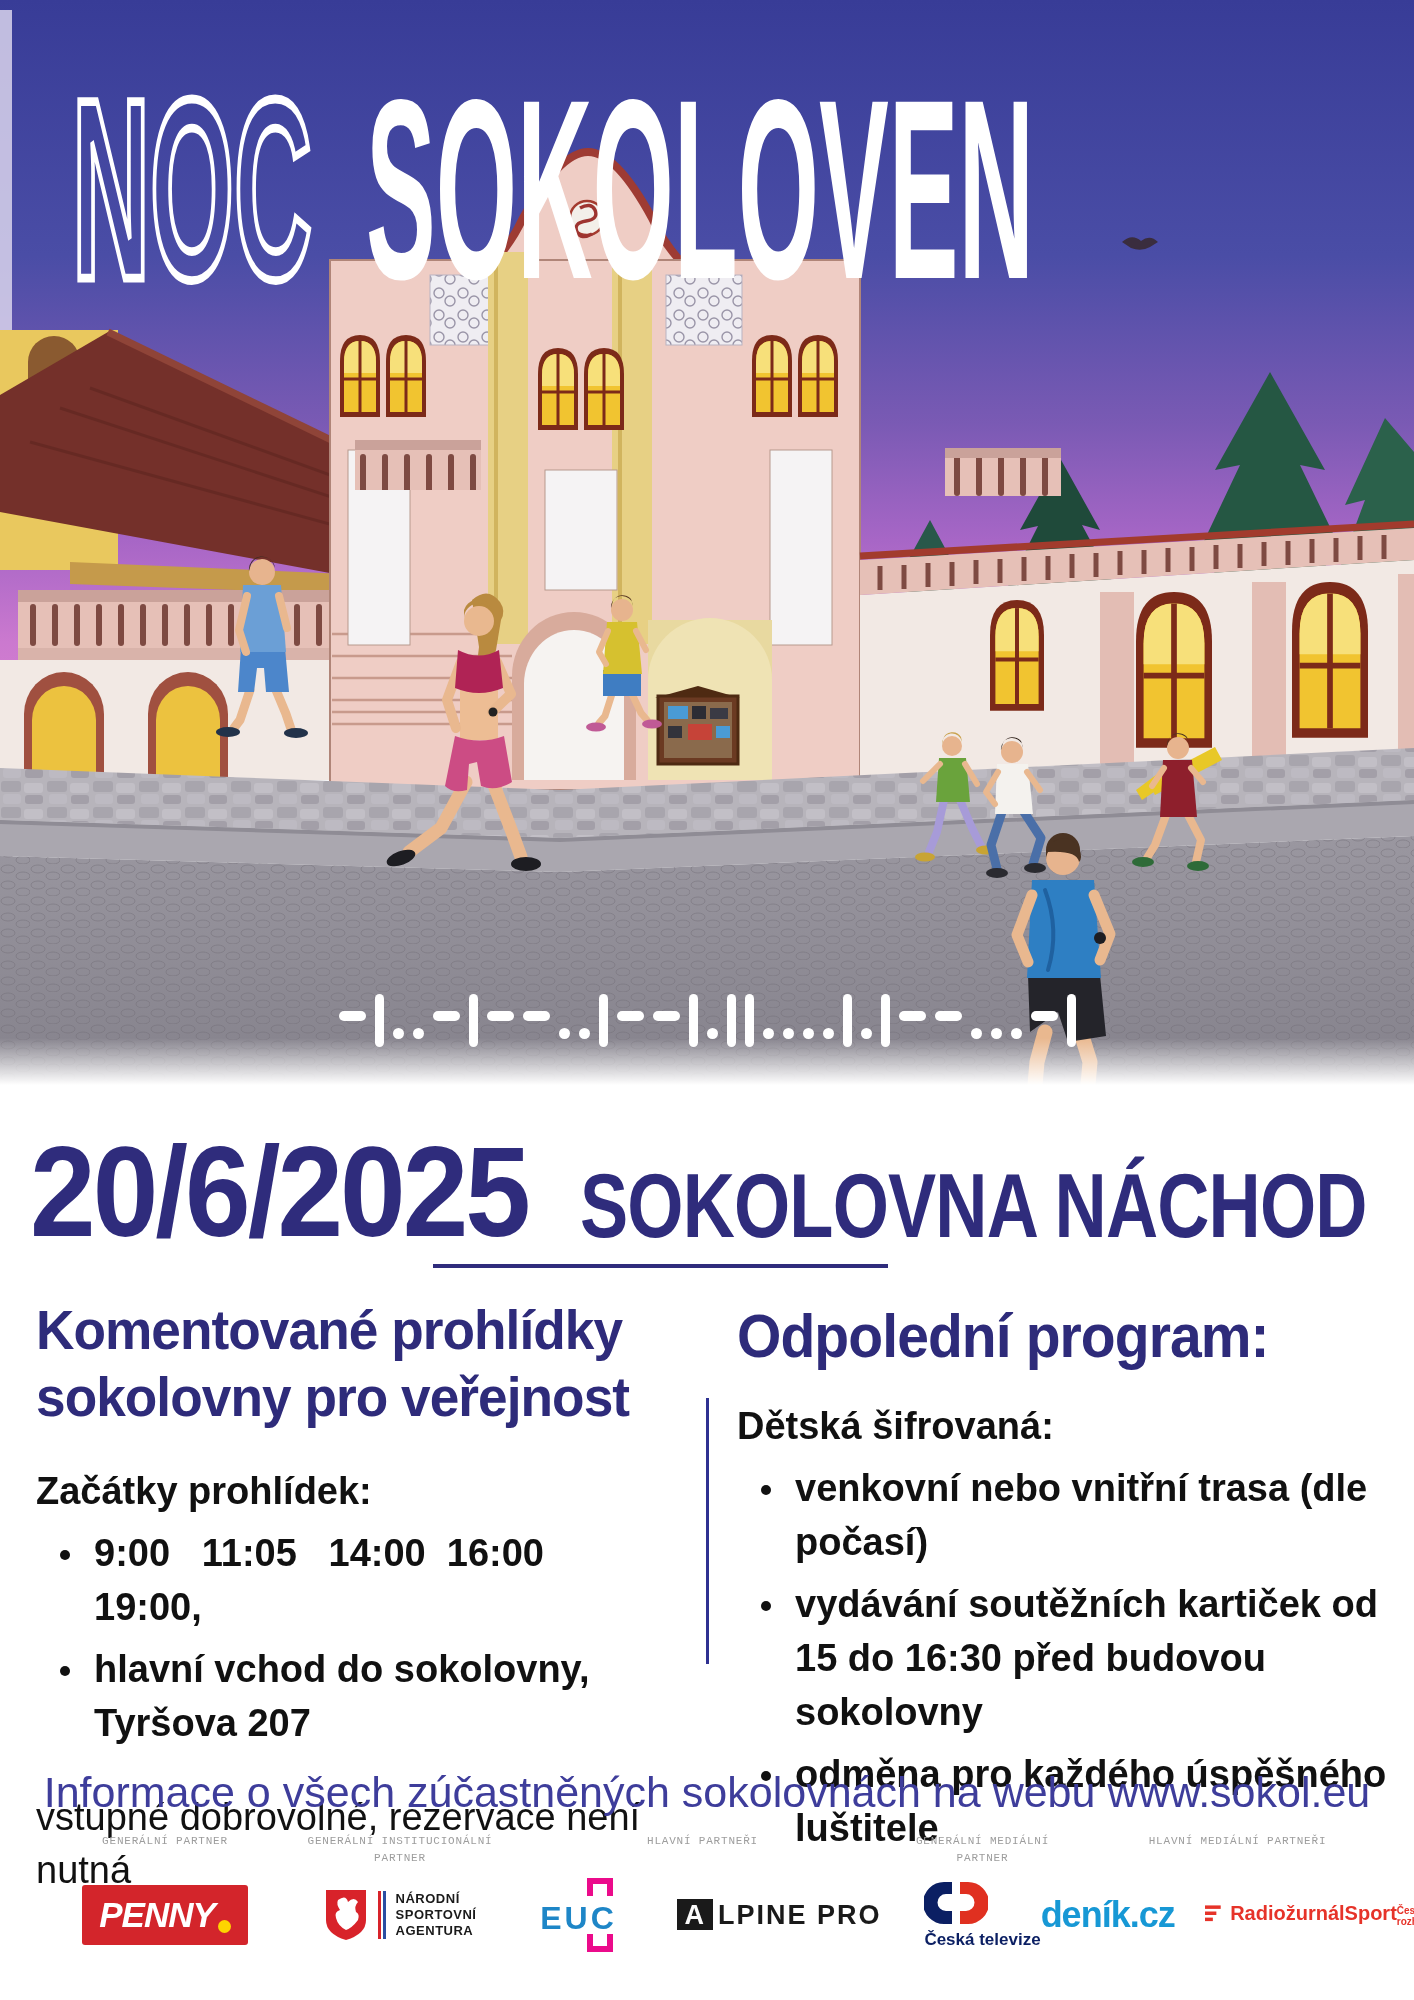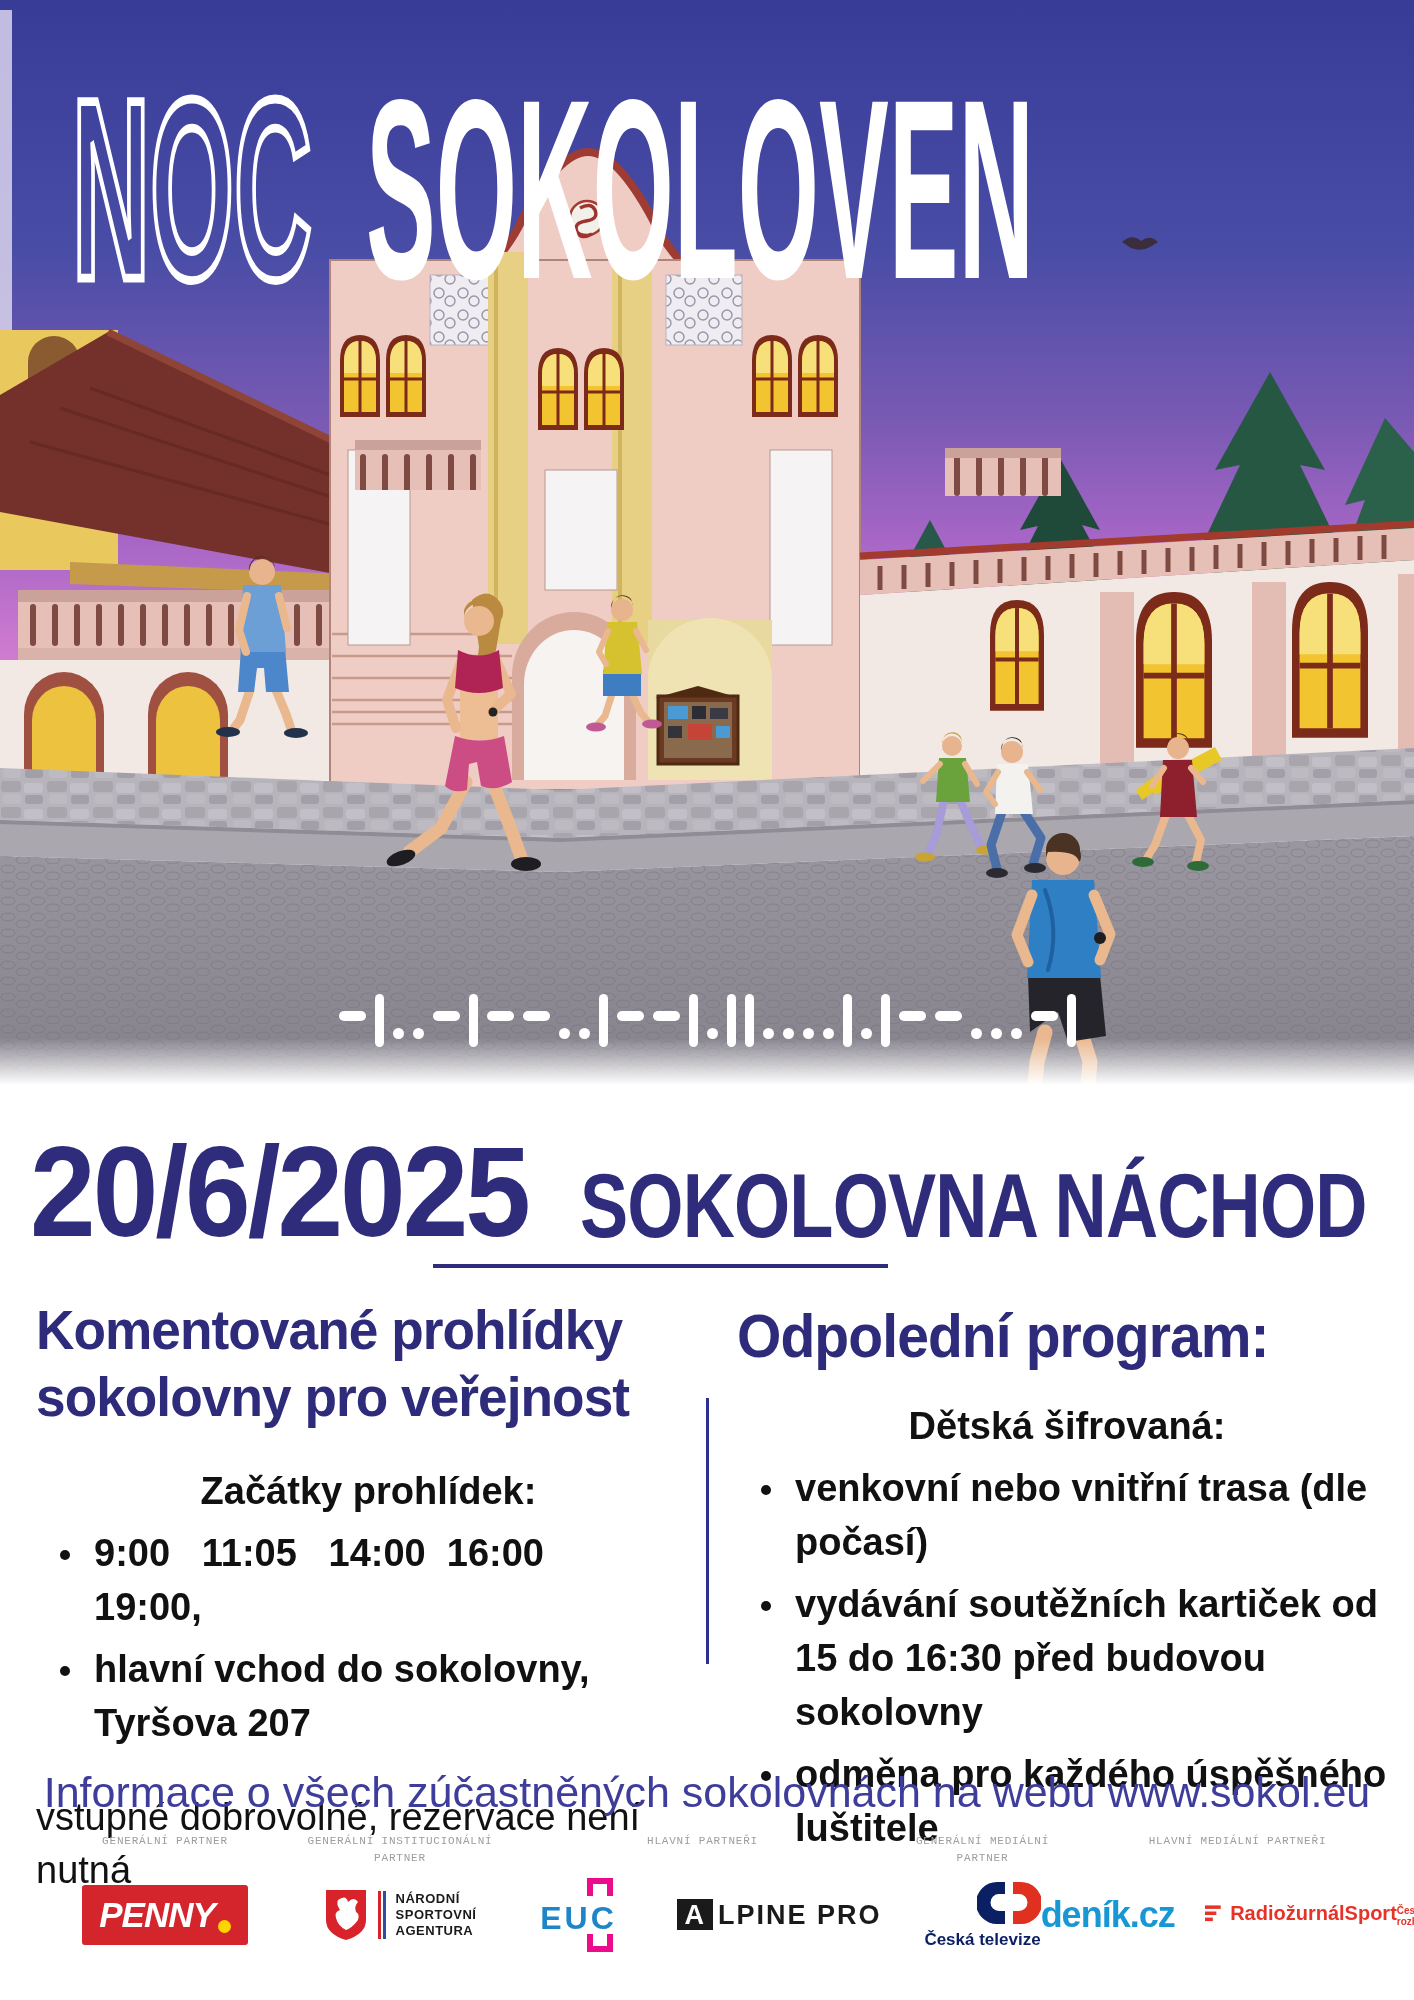--- a/index.html
+++ b/index.html
@@ -23,21 +23,21 @@
          display:inline-block;transform:scale(0.84,1.05);transform-origin:0 85%;}
   .date-underline{position:absolute;left:433px;top:1264px;width:455px;height:4px;background:#2f2c7c;}
   
   .col-left{position:absolute;left:36px;top:1296px;width:665px;}
   .col-right{position:absolute;left:737px;top:1300px;width:660px;}
   .h-navy{color:#2e2b7a;font-weight:700;}
   .col-left .heading{font-size:56px;line-height:1.2;letter-spacing:-1px;
        display:inline-block;transform:scaleX(0.95);transform-origin:0 0;width:680px;}
   .col-right .heading{font-size:62px;line-height:1.15;letter-spacing:-1px;
        display:inline-block;transform:scaleX(0.92);transform-origin:0 0;white-space:nowrap;}
-  .subheading{font-size:38px;font-weight:700;color:#111;margin-top:40px;text-align:center;}
+  .subheading{font-size:38px;font-weight:700;color:#111;margin-top:40px;}
   .col-right .subheading{margin-top:34px;}
   ul.blist{list-style:none;margin:14px 0 0 0;padding:0;font-size:38px;font-weight:700;line-height:1.42;}
   ul.blist li{position:relative;padding-left:58px;margin-top:8px;white-space:pre-wrap;}
   ul.blist li .dot{position:absolute;left:24px;top:23px;width:10px;height:10px;border-radius:50%;background:#111;}
   .col-left ul.blist li{width:560px;}
   .col-right ul.blist li{width:600px;}
   .note{font-size:38px;font-weight:400;line-height:1.4;margin-top:40px;width:660px;}
   .v-divider{position:absolute;left:706px;top:1398px;width:3px;height:266px;background:#2e3191;}
   
   .info-line{position:absolute;left:0;top:1768px;width:1414px;text-align:center;
@@ -62,21 +62,21 @@
   .euc{position:relative;width:110px;height:74px;}
   .euc-text{position:absolute;left:0;top:22px;width:110px;text-align:center;
             color:#1e86c7;font-weight:900;font-size:32px;letter-spacing:3px;}
   .euc-top,.euc-bottom{position:absolute;left:64px;width:14px;height:12px;border:6px solid #eb0b8b;}
   .euc-top{top:0;border-bottom:none;}
   .euc-bottom{bottom:0;border-top:none;}
   
   .alpine-text{display:block;font-size:27px;font-weight:900;color:#1a1a1a;letter-spacing:2px;white-space:nowrap;}
   .alpine-text::first-letter{background:#1a1a1a;color:#fbfbfb;padding:1px 7px 0 7px;margin-right:5px;}
   
-  .ct{display:flex;flex-direction:column;align-items:flex-end;gap:4px;}
+  .ct{display:flex;flex-direction:column;align-items:flex-start;gap:4px;}
   .ct-name{font-size:17px;font-weight:700;color:#0b1f63;}
   
   .denik-text{font-size:36px;font-weight:900;color:#1798d5;letter-spacing:-1px;}
   
   .radio{display:flex;align-items:flex-start;gap:8px;}
   .radio-names{display:flex;line-height:1.1;}
   .radio-main{font-size:20px;font-weight:700;color:#e63329;}
   .radio-sub{font-size:10px;font-weight:700;color:#e63329;margin-top:3px;}
 </style>
 </head>

